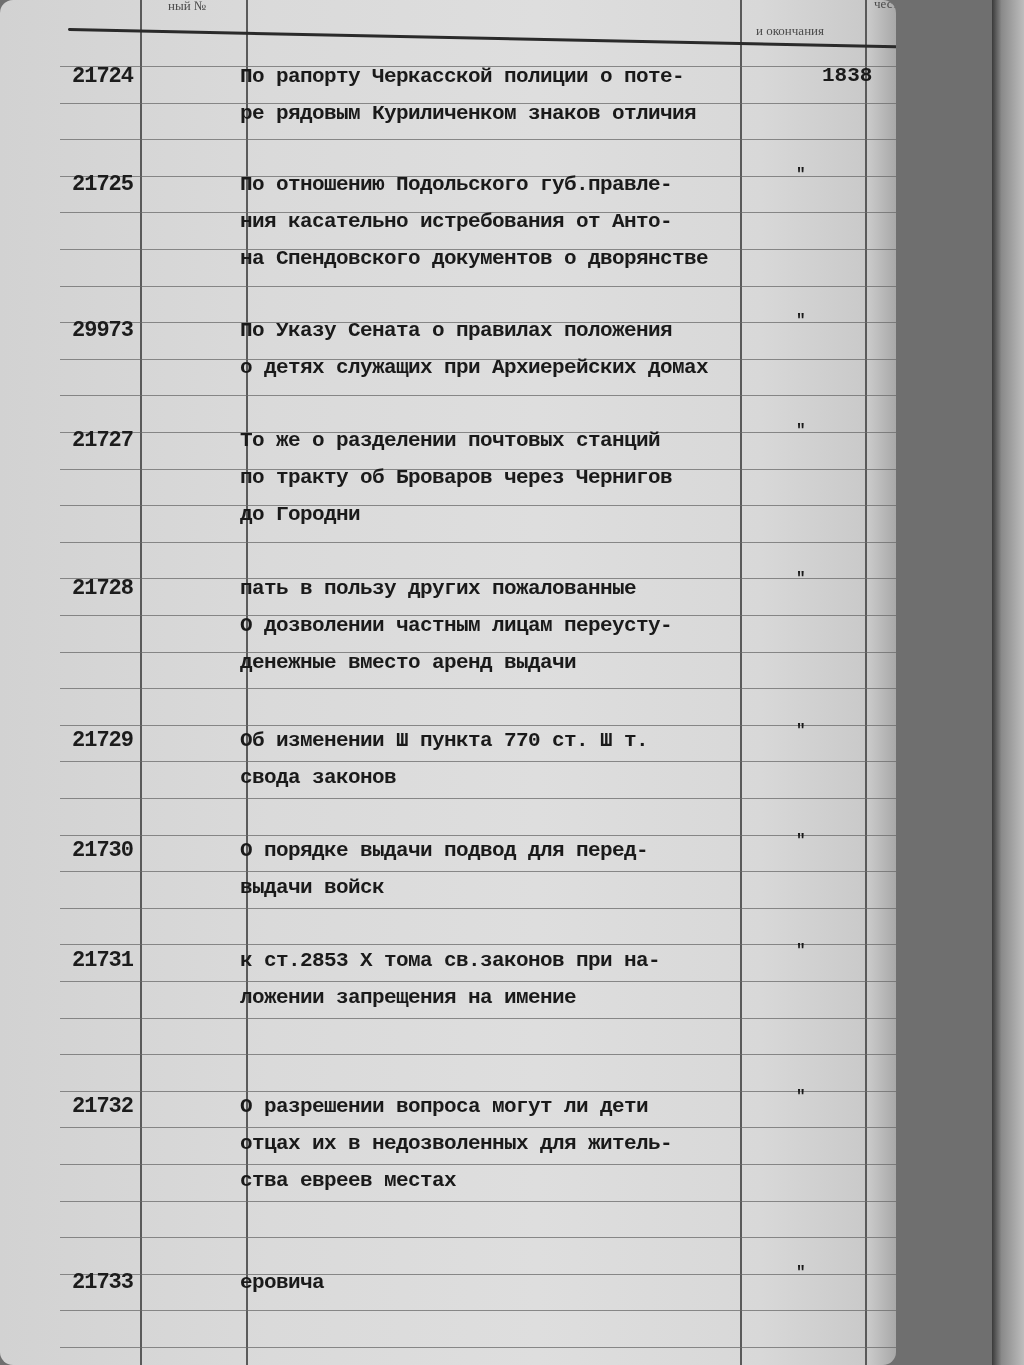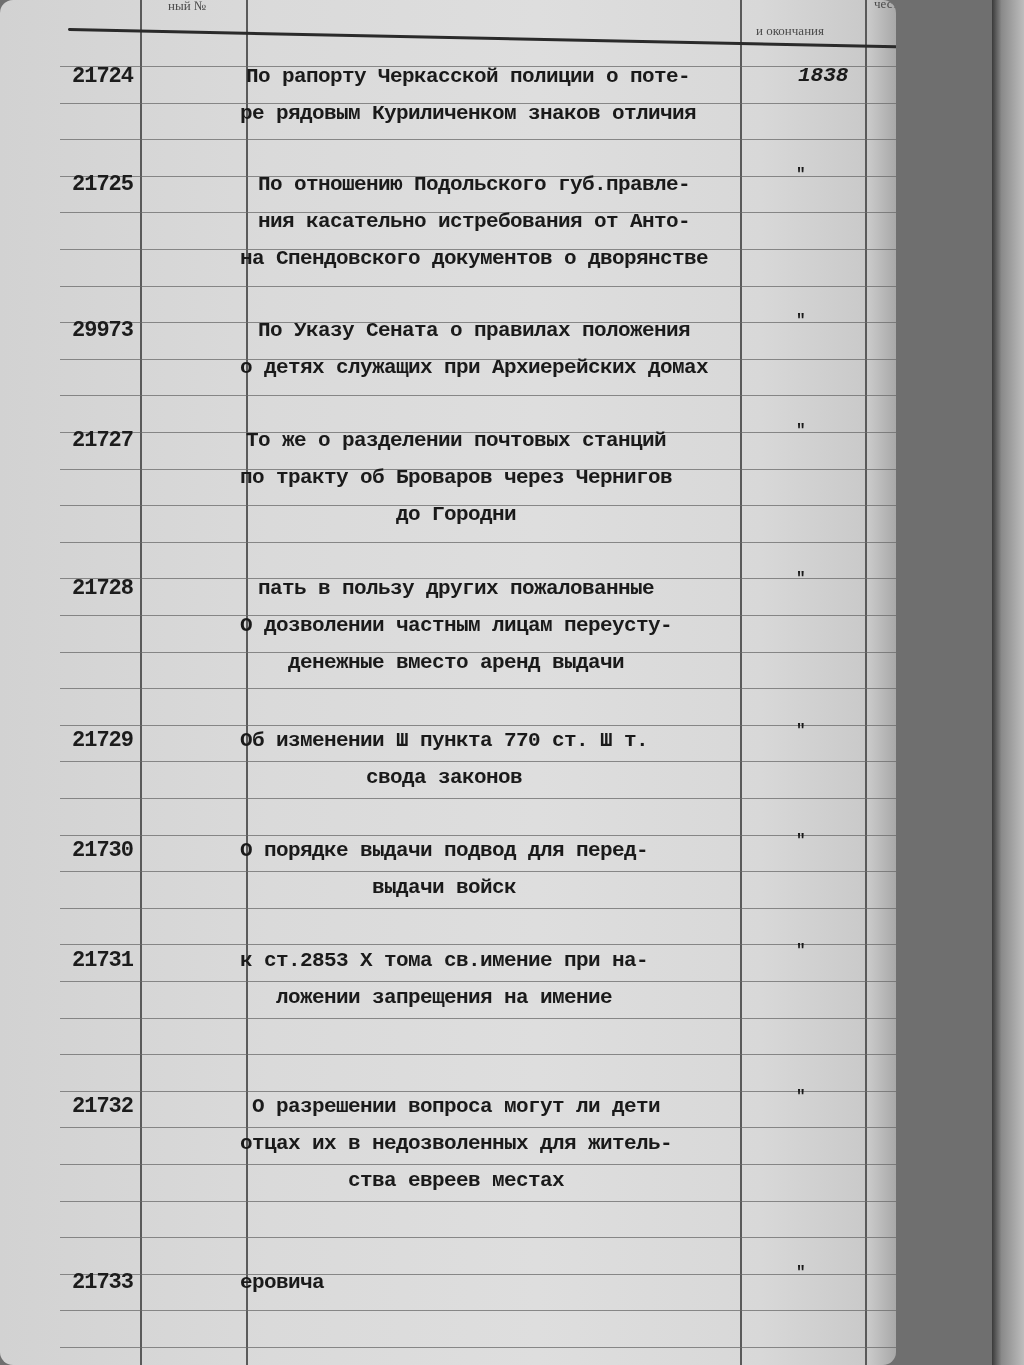--- a/index.html
+++ b/index.html
@@ -39,21 +39,21 @@
     }
     .rule {
       position: absolute; left: 60px; width: 930px; height: 1px;
       background: #6a6a6a; opacity: 0.75;
     }
     .entry { position: absolute; left: 0; width: 992px; }
     .entry-num {
       position: absolute; left: 72px; top: 0;
       font-size: 22px; font-weight: bold; color: #1c1c1c; letter-spacing: -1px;
     }
-    .entry-lines { position: absolute; left: 240px; top: 0; text-align: center; }
+    .entry-lines { position: absolute; left: 240px; top: 0; }
     .entry-line {
       display: block; height: 37px; line-height: 26px;
       font-size: 21px; font-weight: bold; color: #1a1a1a; letter-spacing: -0.6px;
       white-space: nowrap;
     }
     .entry-date {
       position: absolute; left: 760px; top: 0;
       font-size: 21px; font-weight: bold; color: #1a1a1a; white-space: nowrap;
     }
     .ditto { left: 796px; font-size: 16px; top: -6px; }
@@ -114,21 +114,21 @@
       <div class="rule" style="top: 1310px;"></div>
       <div class="rule" style="top: 1347px;"></div>
     </div>
 
   <div class="entry" style="top:64px;">
     <span class="entry-num">21724</span>
     <div class="entry-lines">
       <span class="entry-line">По рапорту Черкасской полиции о поте-</span>
       <span class="entry-line">ре рядовым Куриличенком знаков отличия</span>
     </div>
-    <span class="entry-date" style="left:798px;font-style:italic;">1838</span>
+    <span class="entry-date" style="left:822px;">1838</span>
   </div>
 
   <div class="entry" style="top:172px;">
     <span class="entry-num">21725</span>
     <div class="entry-lines">
       <span class="entry-line">По отношению Подольского губ.правле-</span>
       <span class="entry-line">ния касательно истребования от Анто-</span>
       <span class="entry-line">на Спендовского документов о дворянстве</span>
     </div>
     <span class="entry-date ditto">"</span>
@@ -177,21 +177,21 @@
     <div class="entry-lines">
       <span class="entry-line">О порядке выдачи подвод для перед-</span>
       <span class="entry-line">выдачи войск</span>
     </div>
     <span class="entry-date ditto">"</span>
   </div>
 
   <div class="entry" style="top:948px;">
     <span class="entry-num">21731</span>
     <div class="entry-lines">
-      <span class="entry-line">к ст.2853 Х тома св.имение при на-</span>
+      <span class="entry-line">к ст.2853 Х тома св.законов при на-</span>
       <span class="entry-line">ложении запрещения на имение</span>
     </div>
     <span class="entry-date ditto">"</span>
   </div>
 
   <div class="entry" style="top:1094px;">
     <span class="entry-num">21732</span>
     <div class="entry-lines">
       <span class="entry-line">О разрешении вопроса могут ли дети</span>
       <span class="entry-line">отцах их в недозволенных для житель-</span>

